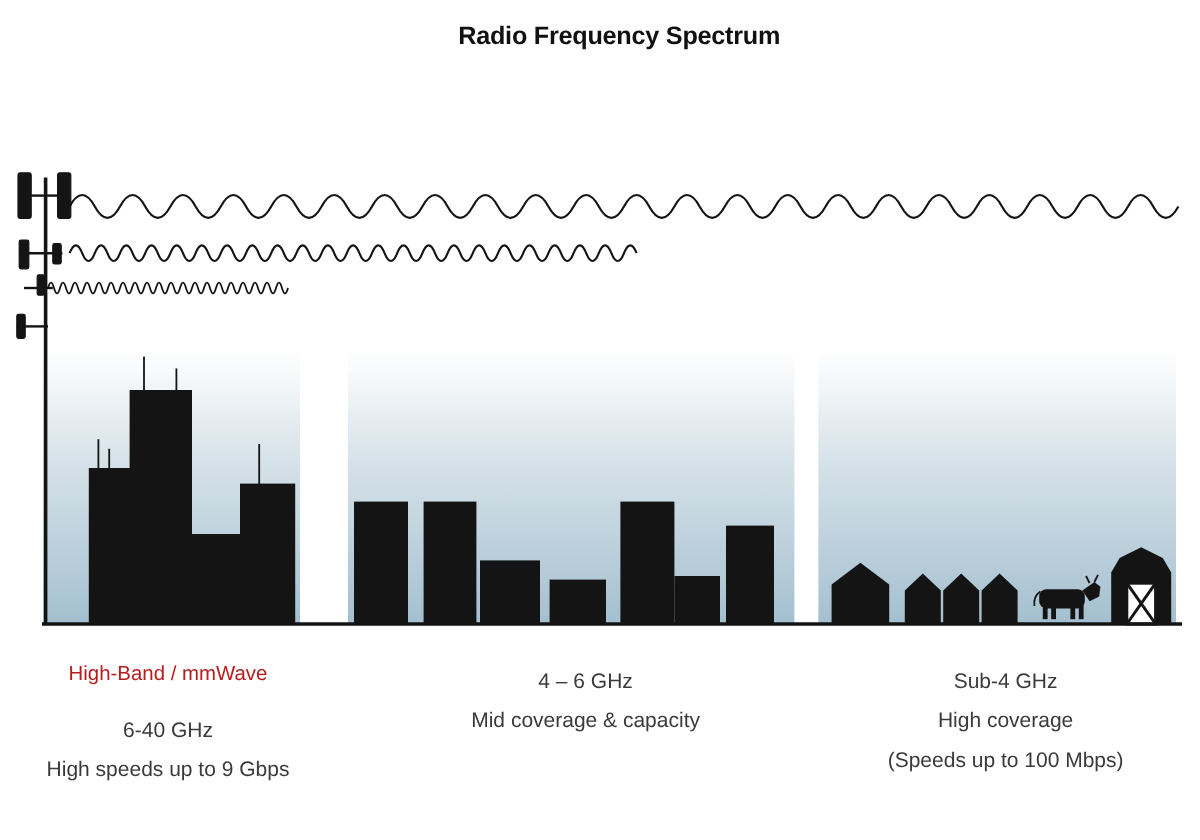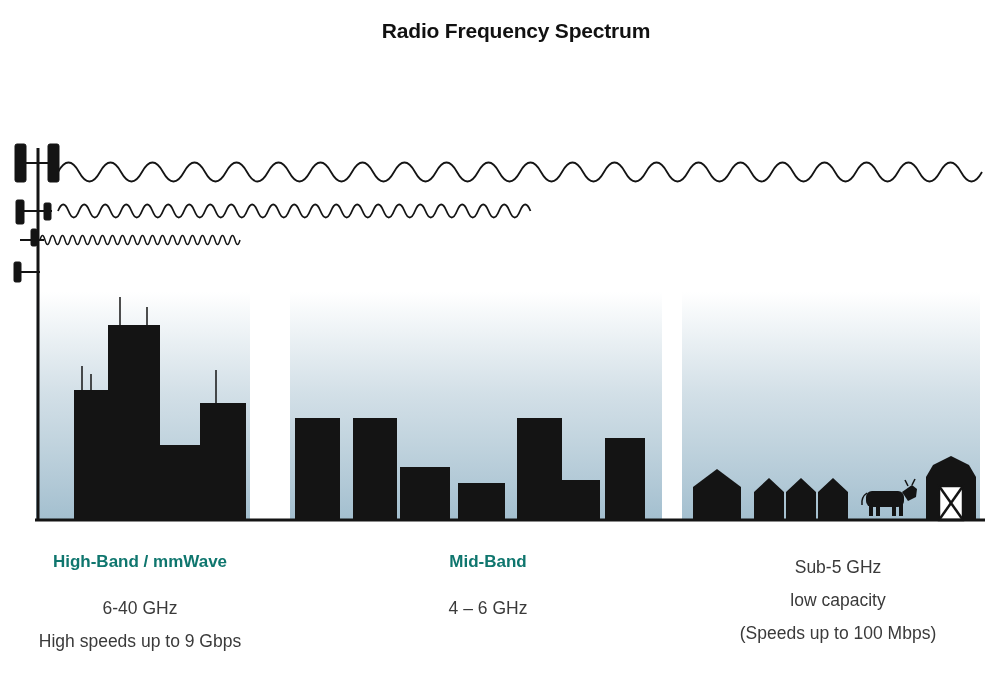--- a/index.html
+++ b/index.html
@@ -8,21 +8,21 @@
     background:#ffffff;color:#1a1a1a;
     font-family:"Liberation Sans","DejaVu Sans",sans-serif;
   }
   .title{
     position:absolute;top:3px;left:0;width:1000px;margin:16px;
     text-align:center;font-size:21px;font-weight:bold;color:#111;
     letter-spacing:-0.2px;
   }
   svg.diagram{position:absolute;left:0;top:0;display:block}
   .band{position:absolute;top:548px;text-align:center}
-  .band h2{margin:4px 0 23px;font-size:17px;font-weight:bold;color:#0f766e}
+  .band h2{margin:4px 0 23px;font-size:17px;font-weight:normal;color:#b91c1c}
   .band p{margin:6px;font-size:17.5px;line-height:26.8px;color:#3a3a3a}
   .band.high{left:20px;width:240px}
   .band.mid{left:368px;width:240px}
   .band.low{left:708px;width:260px}
 </style>
 </head>
 <body>
 
 <div>
 
@@ -110,23 +110,23 @@
     <line x1="35" y1="520" x2="985" y2="520" stroke="#141414" stroke-width="3"></line>
   </svg>
 
   <div class="band high">
     <h2>High-Band / mmWave</h2>
     <p>6-40 GHz</p>
     <p>High speeds up to 9 Gbps</p>
   </div>
 
   <div class="band mid">
-    <h2>Mid-Band</h2>
     <p>4 – 6 GHz</p>
+    <p>Mid coverage &amp; capacity</p>
   </div>
 
   <div class="band low">
-    <p>Sub-5 GHz</p>
-    <p>low capacity</p>
+    <p>Sub-4 GHz</p>
+    <p>High coverage</p>
     <p>(Speeds up to 100 Mbps)</p>
   </div>
 
 </div>
 
 </body></html>

